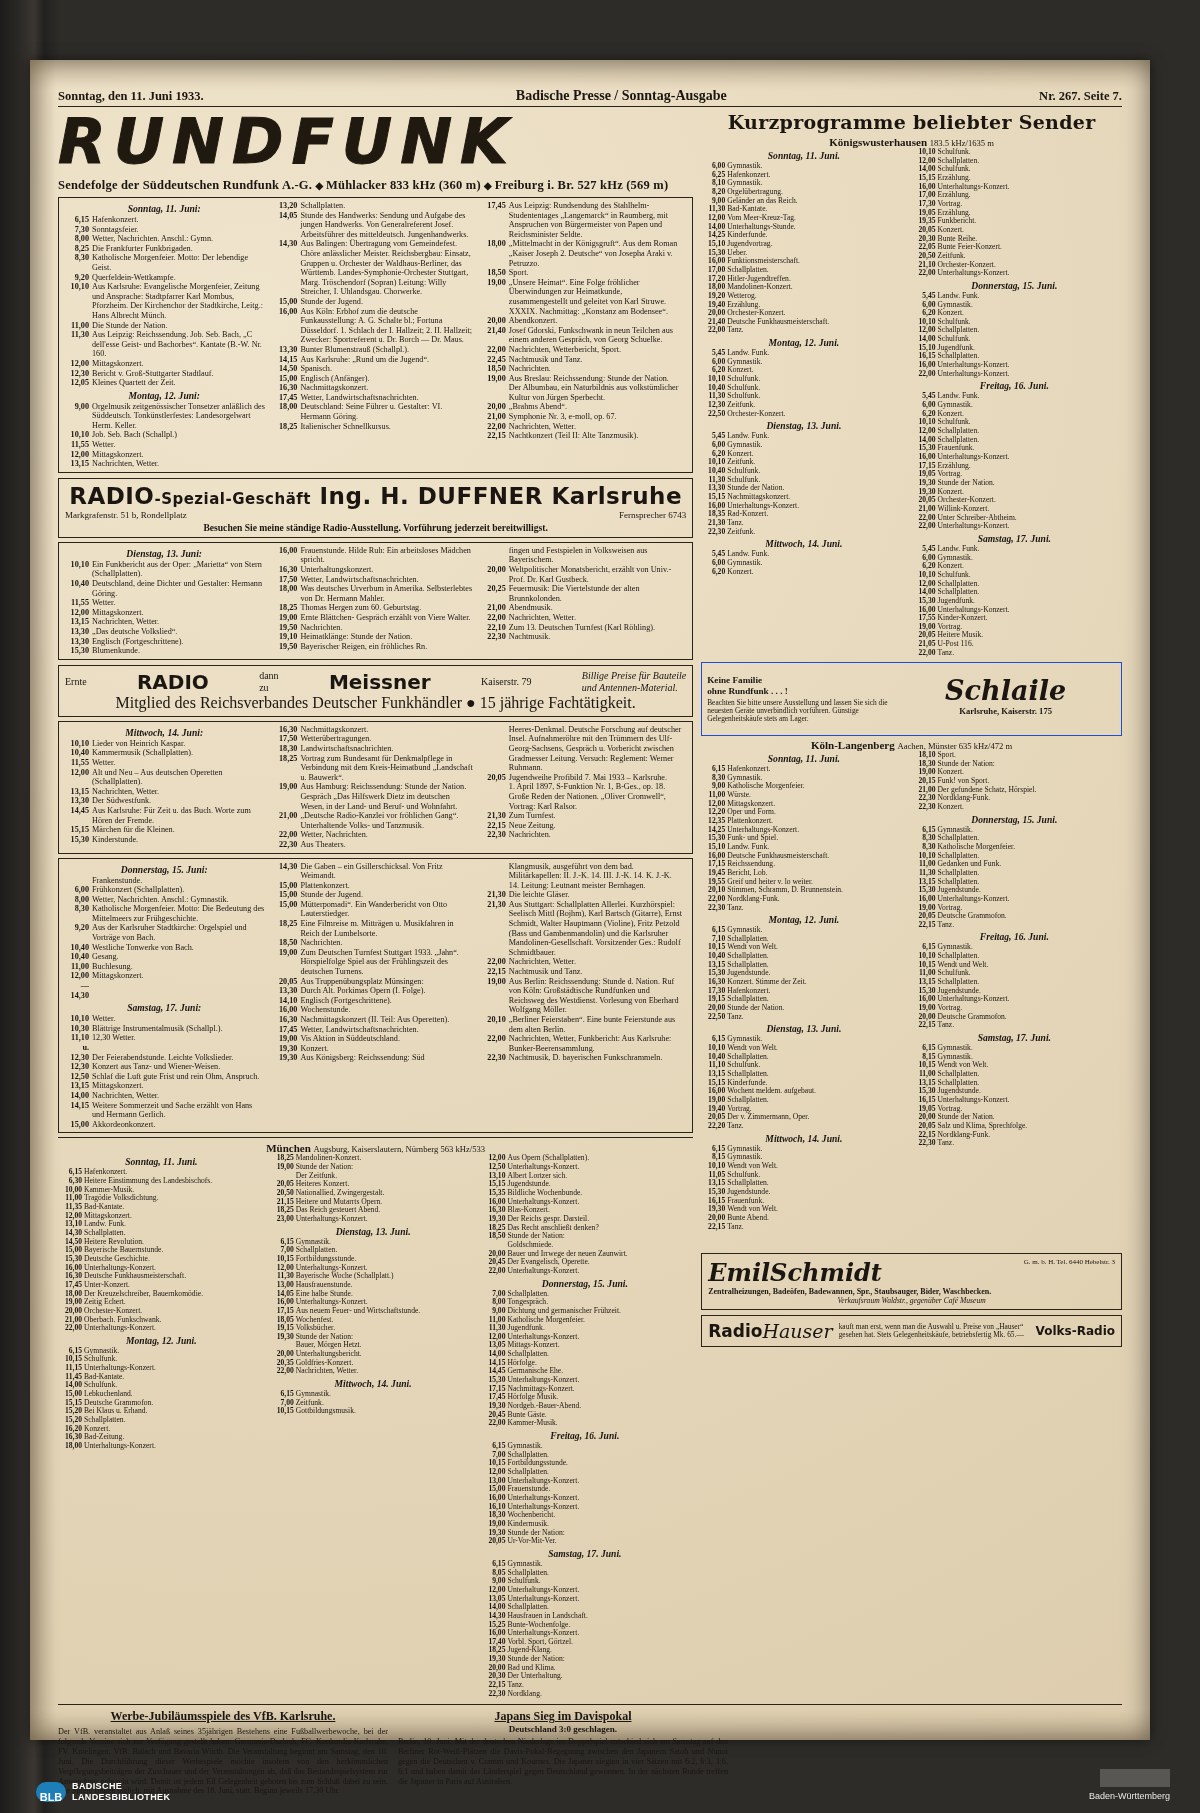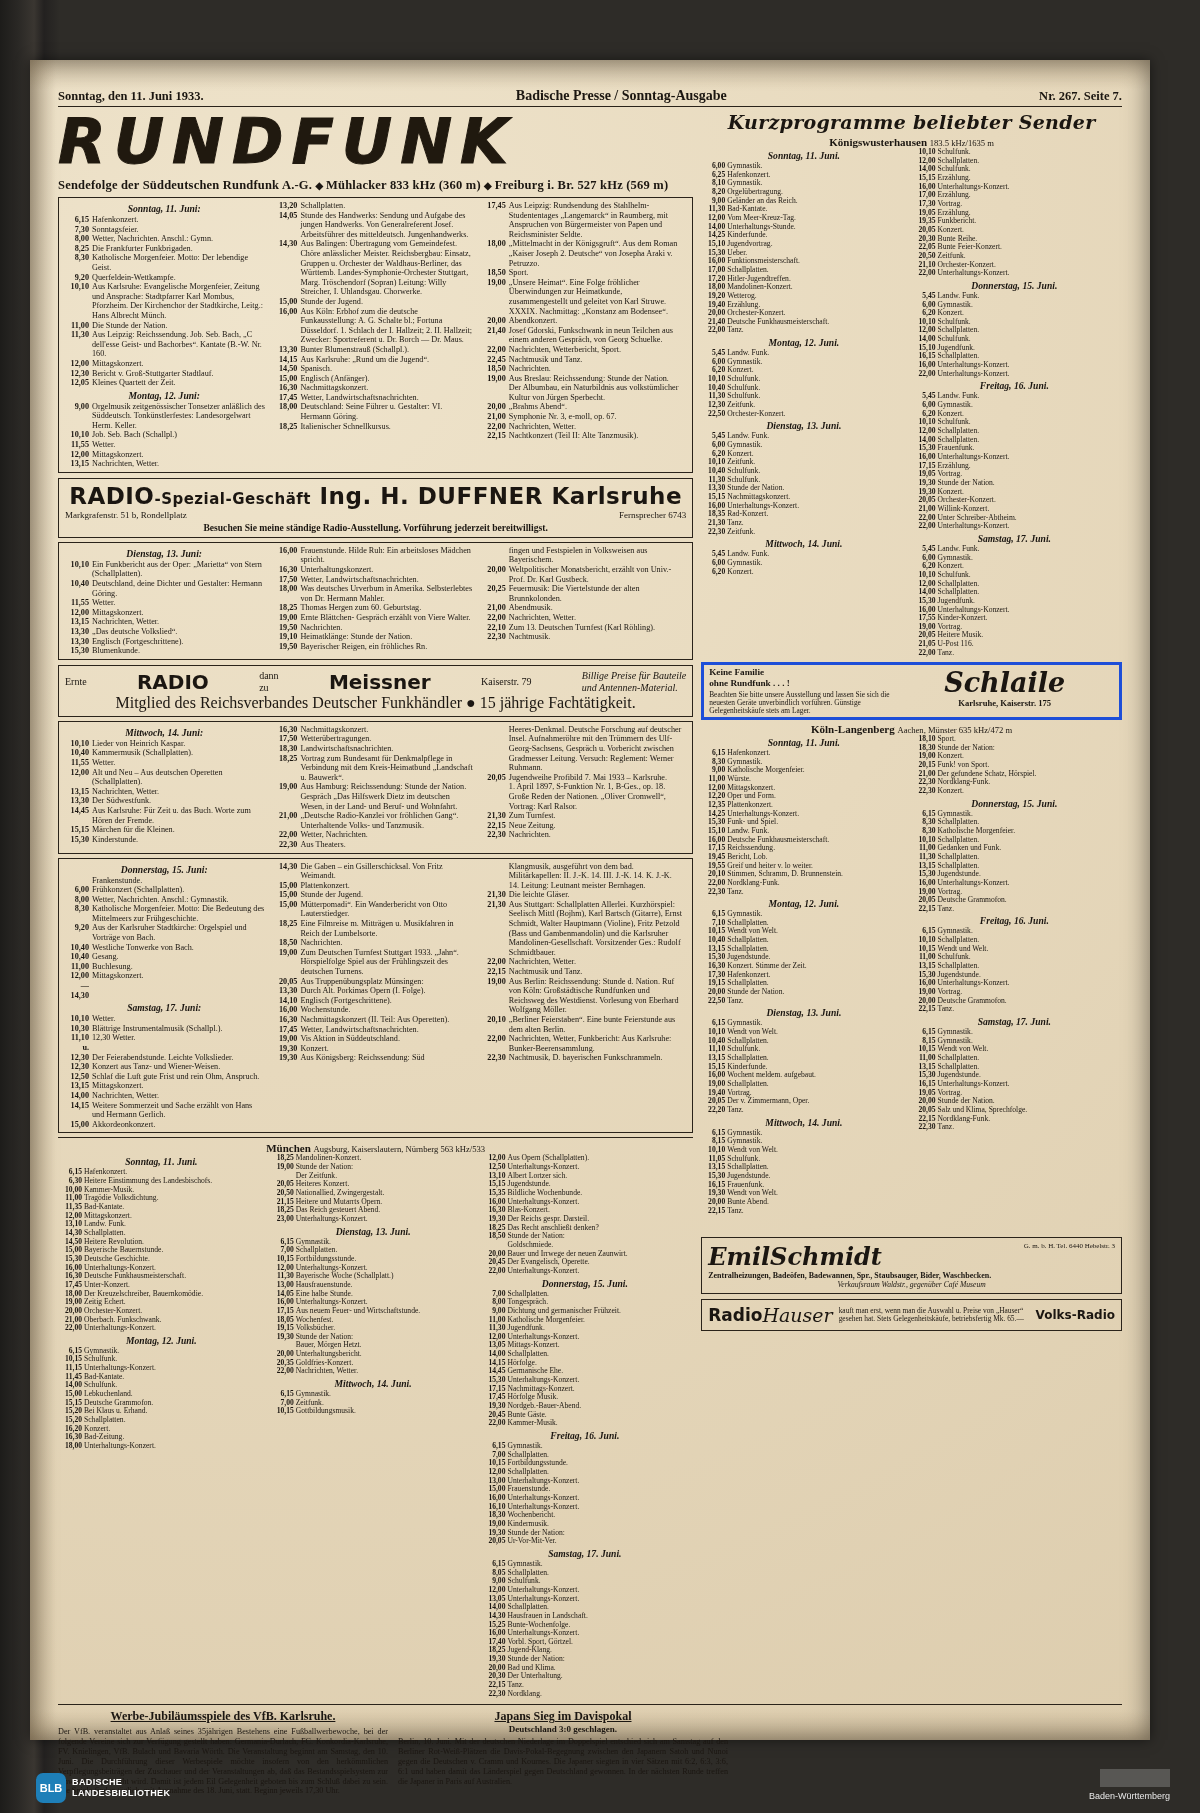--- a/index.html
+++ b/index.html
@@ -60,31 +60,31 @@
   .ad1 .l1 .small{font-size:15px;}
   .ad1 .l2{font-size:9px;display:flex;justify-content:space-between;margin-top:1px;}
   .ad1 .l3{font-size:9.6px;font-weight:bold;margin-top:2px;}
   .ad2{display:flex;align-items:center;justify-content:space-between;}
   .ad2 .a{font-family:"DejaVu Sans",sans-serif;font-weight:bold;font-size:20px;}
   .ad2 .b{font-size:10px;text-align:left;line-height:1.2;}
 
   .hr{border-top:1px solid #2a231a;margin:4px 0;}
 
   
-  .kurz{font-family:"DejaVu Serif",serif;font-style:italic;font-weight:bold;font-size:19px;
+  .kurz{font-family:"DejaVu Serif",serif;font-weight:bold;font-size:19px;
     text-align:center;letter-spacing:.3px;}
   .stname{font-weight:bold;font-size:11px;text-align:center;margin-top:3px;}
   .stname .m{font-weight:normal;font-size:8.6px;}
   .rcols{display:flex;}
   .rcols>div{flex:1;padding-right:5px;}
   .ent2{font-size:7.6px;line-height:1.14;display:flex;}
   .ent2 .t{width:24px;flex:0 0 24px;text-align:right;padding-right:2px;font-weight:bold;}
   .ent2 .d{flex:1;}
 
-  .famad{border:3px solid #1d4ed8;margin-top:5px;padding:2px 5px;display:flex;}
+  .famad{border:1px solid #1d4ed8;margin-top:5px;padding:12px 5px;display:flex;justify-content:space-between;}
   .famad .lft{width:46%;font-size:9.2px;font-weight:bold;line-height:1.15;}
   .famad .lft .small{font-weight:normal;font-size:7.4px;line-height:1.1;display:block;margin-top:2px;}
   .famad .rgt{width:54%;text-align:center;}
   .famad .rgt .big{font-family:"DejaVu Serif",serif;font-style:italic;font-weight:bold;font-size:27px;}
   .famad .rgt .sm{font-size:8.6px;font-weight:bold;}
 
   .schmidt{border:1px solid #2a231a;margin-top:22px;padding:4px 6px;}
   .schmidt .t1{font-family:"DejaVu Serif",serif;font-style:italic;font-weight:bold;font-size:24px;text-align:left;}
   .schmidt .row{display:flex;justify-content:space-between;align-items:flex-start;}
   .schmidt .meta{font-size:7px;text-align:right;line-height:1.15;}
@@ -98,21 +98,21 @@
   .hauser .vr{font-family:"DejaVu Sans",sans-serif;font-weight:bold;font-size:12px;text-align:right;}
 
   
   .bottom{display:flex;margin-top:6px;border-top:1px solid #2a231a;padding-top:4px;}
   .bottom .c{padding-right:10px;}
   .art-h{font-weight:bold;font-size:12px;text-align:center;text-decoration:underline;}
   .art-p{font-size:8.2px;line-height:1.2;text-align:justify;margin-top:3px;}
 
   
   .blb{position:absolute;left:36px;bottom:10px;display:flex;align-items:center;color:#fff;}
-  .blb .sq{width:30px;height:30px;background:#1e7fb8;color:#fff;font:bold 11px/30px "Liberation Sans",sans-serif;text-align:center;border-radius:7px;}
+  .blb .sq{width:30px;height:20px;background:#1e7fb8;color:#fff;font:bold 11px/30px "Liberation Sans",sans-serif;text-align:center;border-radius:14px;}
   .blb .tx{font:bold 9px/1.25 "Liberation Sans",sans-serif;padding-left:6px;letter-spacing:.4px;}
   .bw{position:absolute;right:30px;bottom:12px;color:#e8e8e8;font:9px "Liberation Sans",sans-serif;}
   .bwlogo{position:absolute;right:30px;bottom:26px;width:70px;height:18px;background:#d8d8d8;opacity:.25;}
 </style>
 </head>
 <body>
 
 <div class="page">
   <div class="scan-bg"></div>
   <div class="paper"></div>

